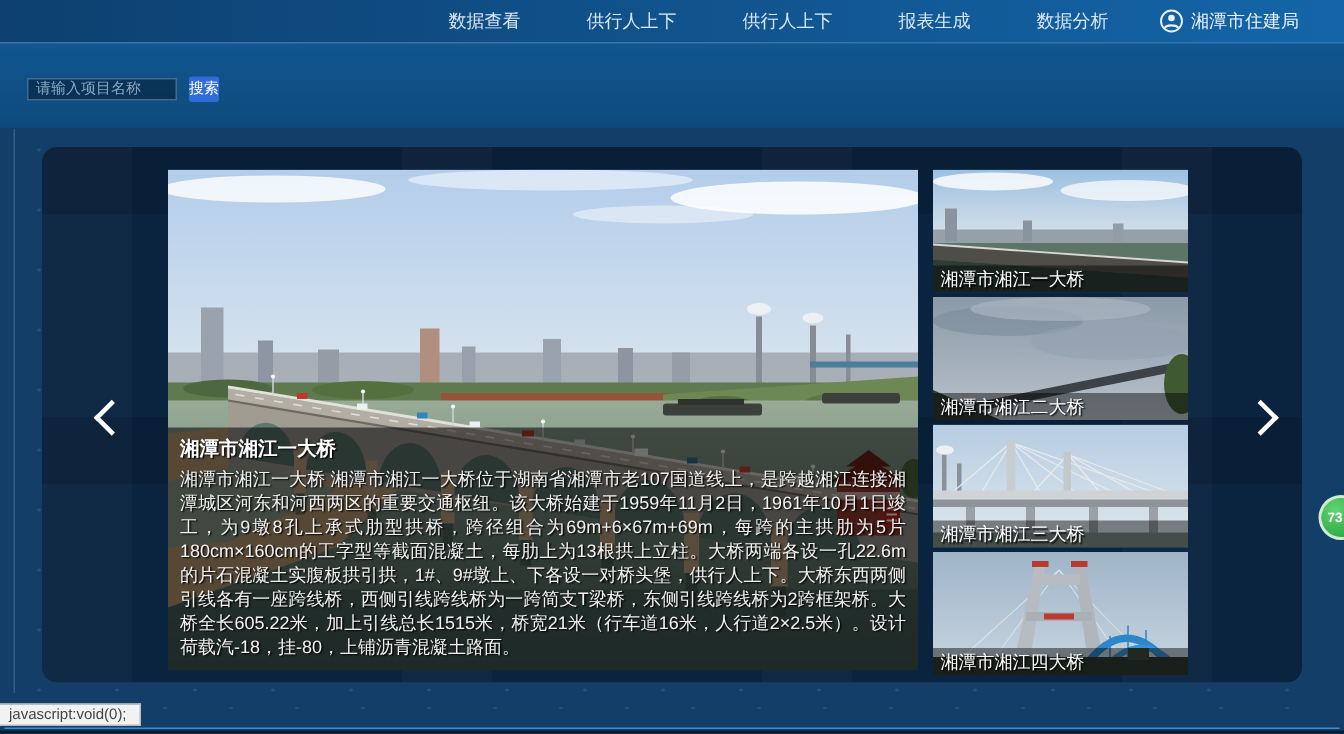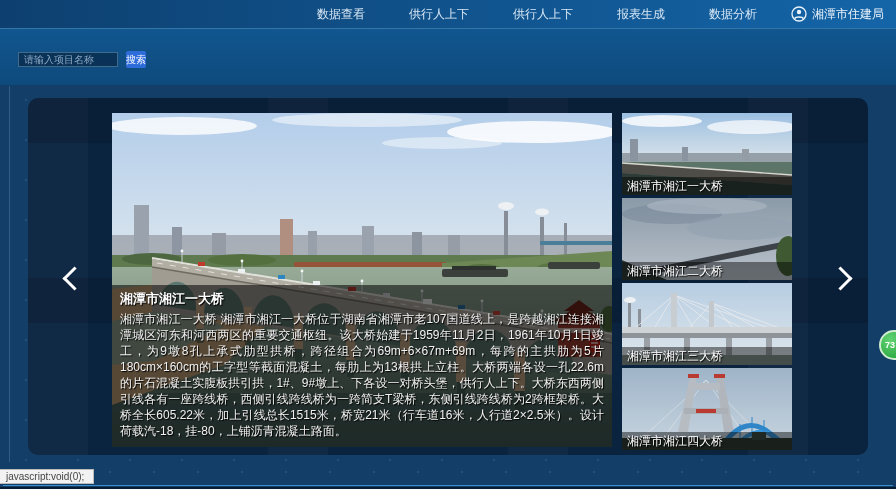--- a/index.html
+++ b/index.html
@@ -13,21 +13,21 @@
   }
   
   .topbar {
     position:absolute; left:0; top:0; width:896px; height:28px;
     background:linear-gradient(90deg,#0d4070,#1465a8);
     display:flex; align-items:center; z-index:6;
   }
   .brand { margin-left:18px; font-size:15px; font-weight:bold; color:#ffffff; letter-spacing:1px; white-space:nowrap; }
   .nav { margin-left:auto; display:flex; gap:44px; margin-right:34px;align-items:flex-end; }
   .nav-item { color:#d9e8f6; font-size:12px; cursor:pointer; white-space:nowrap; }
-  .user { display:flex; align-items:center; gap:5px; margin-right:12px; color:#eaf3fb; font-size:12px; cursor:pointer; white-space:nowrap; }
+  .user { display:flex; align-items:center; gap:5px; margin-right:30px; color:#eaf3fb; font-size:12px; cursor:pointer; white-space:nowrap; }
   .user-icon svg { display:block; }
   
   .searchbar {
     position:absolute; left:0; top:28px; width:896px; height:57px;
     background:linear-gradient(180deg,#11568f,#0e4a7c);
     border-top:1px solid rgba(110,185,240,.4); z-index:5;
   }
   .search-input {
     position:absolute; left:18px; top:23px; width:100px; height:15px;
     background:rgba(6,32,58,.6); border:1px solid rgba(150,190,220,.4);

